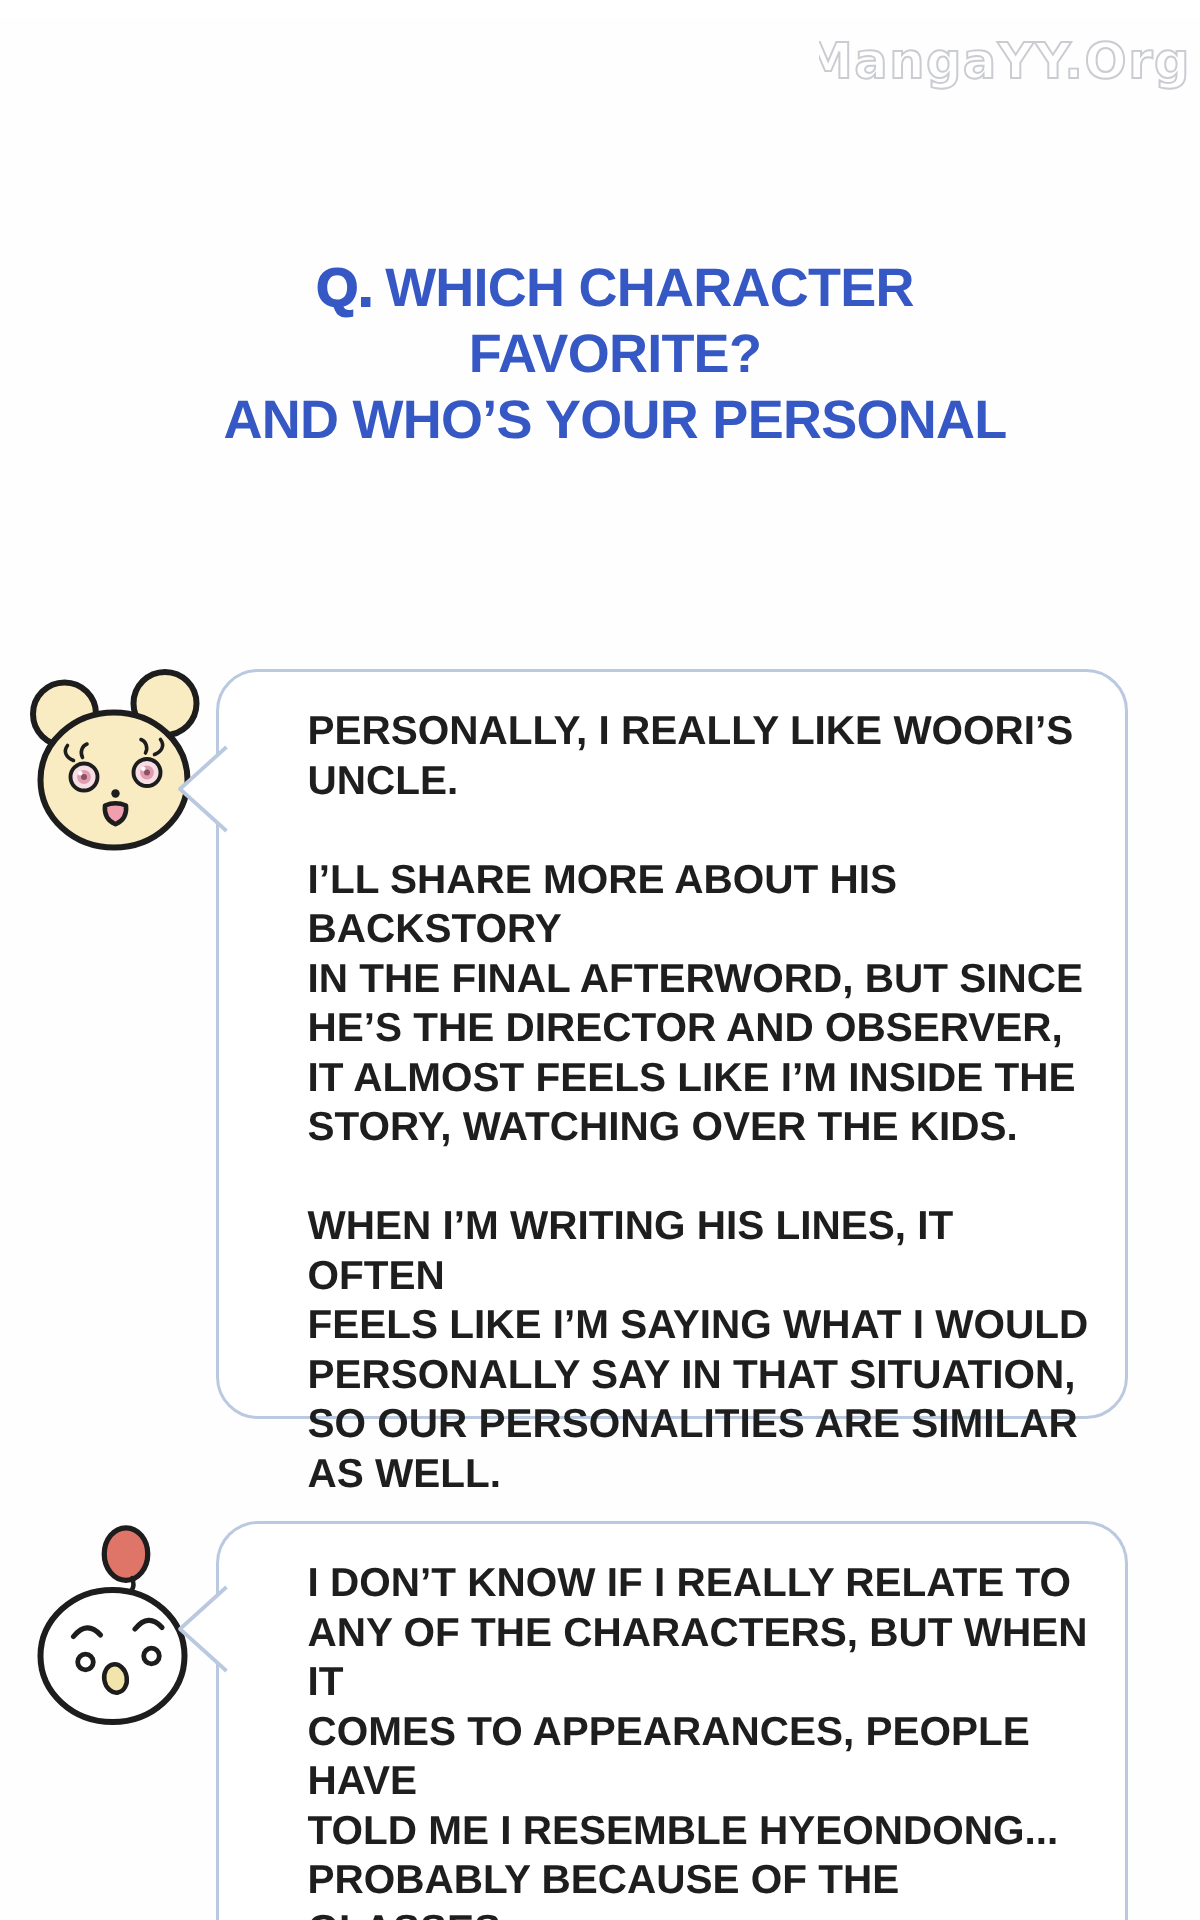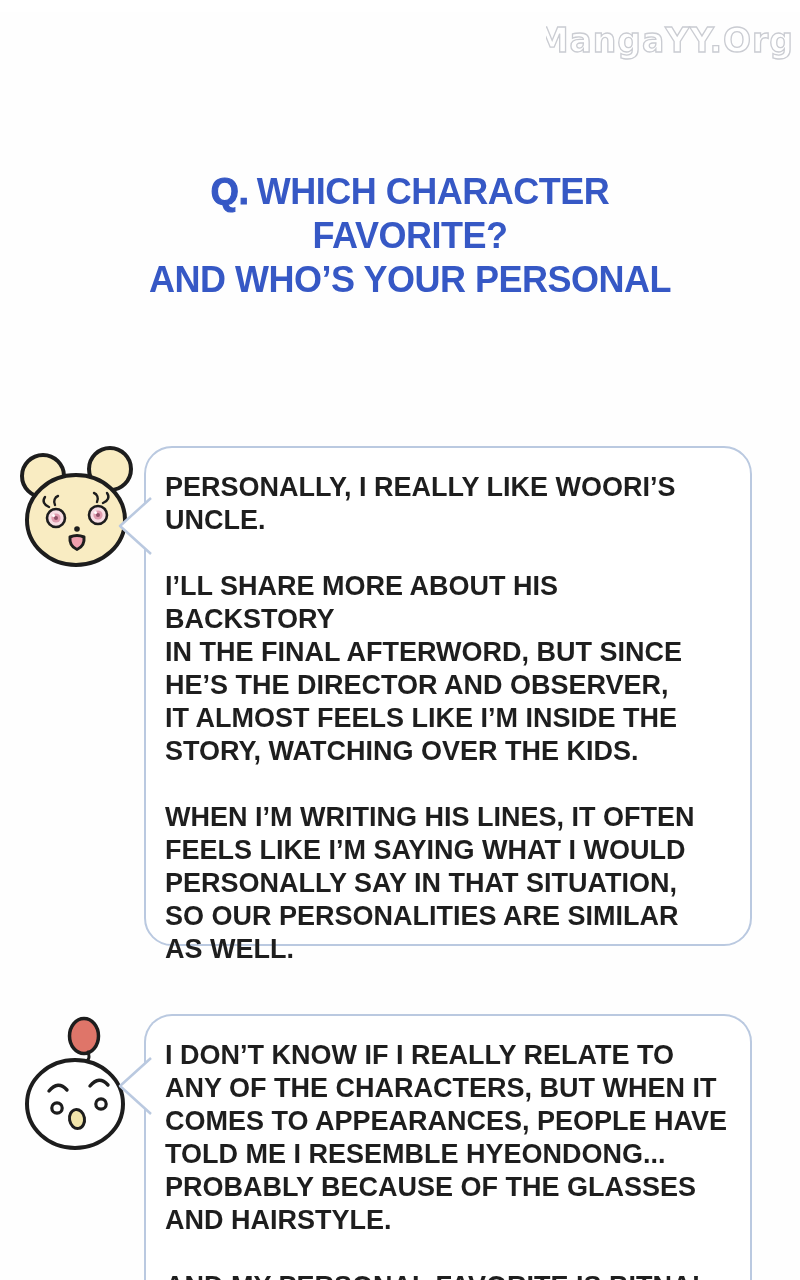--- a/index.html
+++ b/index.html
@@ -46,20 +46,21 @@
     letter-spacing: 0;
     margin-right: 8px;
   }
   .bubble {
     position: absolute;
     left: 144px;
     width: 608px;
     background: #ffffff;
     border: 2.5px solid var(--bubble-border);
     border-radius: 28px;
+    padding-left: 40px;
   }
   .bubble-1 { top: 434px; height: 500px; }
   .bubble-2 { top: 1002px; height: 330px; border-bottom: none; }
   .bubble-text {
     padding: 23px 16px 16px 19px;
     font-size: 27px;
     font-weight: bold;
     line-height: 33px;
     letter-spacing: 0px;
     color: var(--text-dark);

